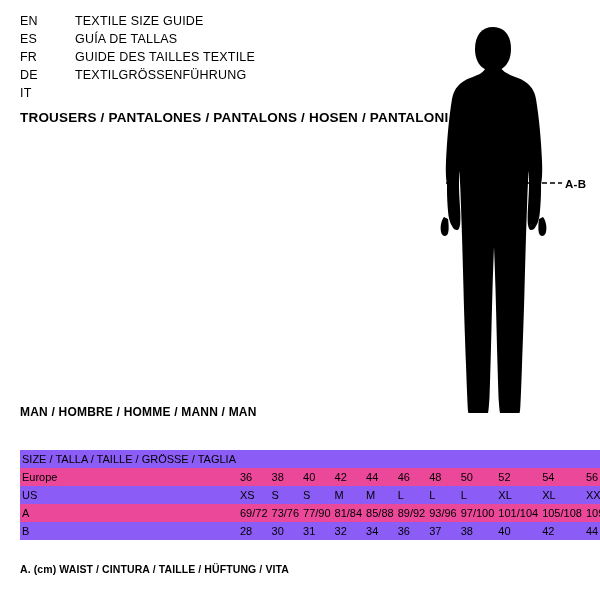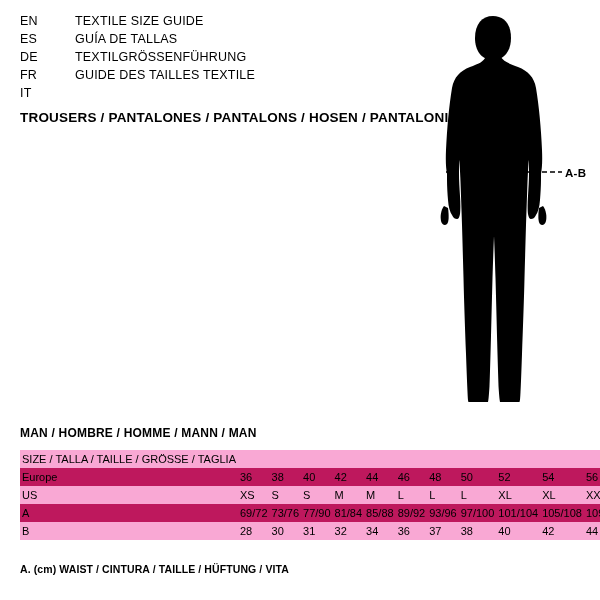--- a/index.html
+++ b/index.html
@@ -50,40 +50,40 @@
     font-size: 13.5px;
     font-weight: bold;
     letter-spacing: 0.2px;
     white-space: nowrap;
   }
 
   
   .figure-wrap {
     position: absolute;
     left: 400px;
-    top: 10px;
+    top: 21px;
     width: 200px;
     height: 400px;
   }
   .figure-svg { display: block; }
 
   .ab-label {
     position: absolute;
     left: 165px;
     top: 157px;
     font-size: 11.5px;
     font-weight: bold;
     letter-spacing: 0.3px;
   }
 
   
   .table-title {
     position: absolute;
     left: 20px;
-    top: 426px;
+    top: 405px;
     font-size: 12px;
     font-weight: bold;
     letter-spacing: 0.2px;
     white-space: nowrap;
   }
 
   .size-table {
     position: absolute;
     left: 20px;
     top: 450px;
@@ -92,22 +92,22 @@
     font-size: 11px;
   }
   .size-table td {
     padding: 2px 2px 2px 2px;
     height: 16px;
     line-height: 14px;
     white-space: nowrap;
     text-align: left;
     vertical-align: middle;
   }
-  .size-table tr.shade td { background: #f9a8d4; }
-  .size-table tr.plain td { background: #be185d; }
+  .size-table tr.shade td { background: #8b5cf6; }
+  .size-table tr.plain td { background: #ec4899; }
   .size-table td.lbl {
     width: 78px;
     padding-left: 2px;
   }
   .size-table td.val { width: 42px; margin-left: 28px; }
 
   
   .notes {
     position: absolute;
     left: 20px;
@@ -125,26 +125,26 @@
 <div class="lang-block">
   <div class="lang-row">
     <span class="lang-code">EN</span>
     <span class="lang-text">TEXTILE SIZE GUIDE</span>
   </div>
   <div class="lang-row">
     <span class="lang-code">ES</span>
     <span class="lang-text">GUÍA DE TALLAS</span>
   </div>
   <div class="lang-row">
+    <span class="lang-code">FR</span>
+    <span class="lang-text">GUIDE DES TAILLES TEXTILE</span>
+  </div>
+  <div class="lang-row">
     <span class="lang-code">DE</span>
     <span class="lang-text">TEXTILGRÖSSENFÜHRUNG</span>
-  </div>
-  <div class="lang-row">
-    <span class="lang-code">FR</span>
-    <span class="lang-text">GUIDE DES TAILLES TEXTILE</span>
   </div>
   <div class="lang-row">
     <span class="lang-code">IT</span>
   </div>
 </div>
 
 <div class="section-title">TROUSERS / PANTALONES / PANTALONS / HOSEN / PANTALONI</div>
 
 <div class="figure-wrap">
   <svg class="figure-svg" width="200" height="400" viewBox="0 0 200 400">

